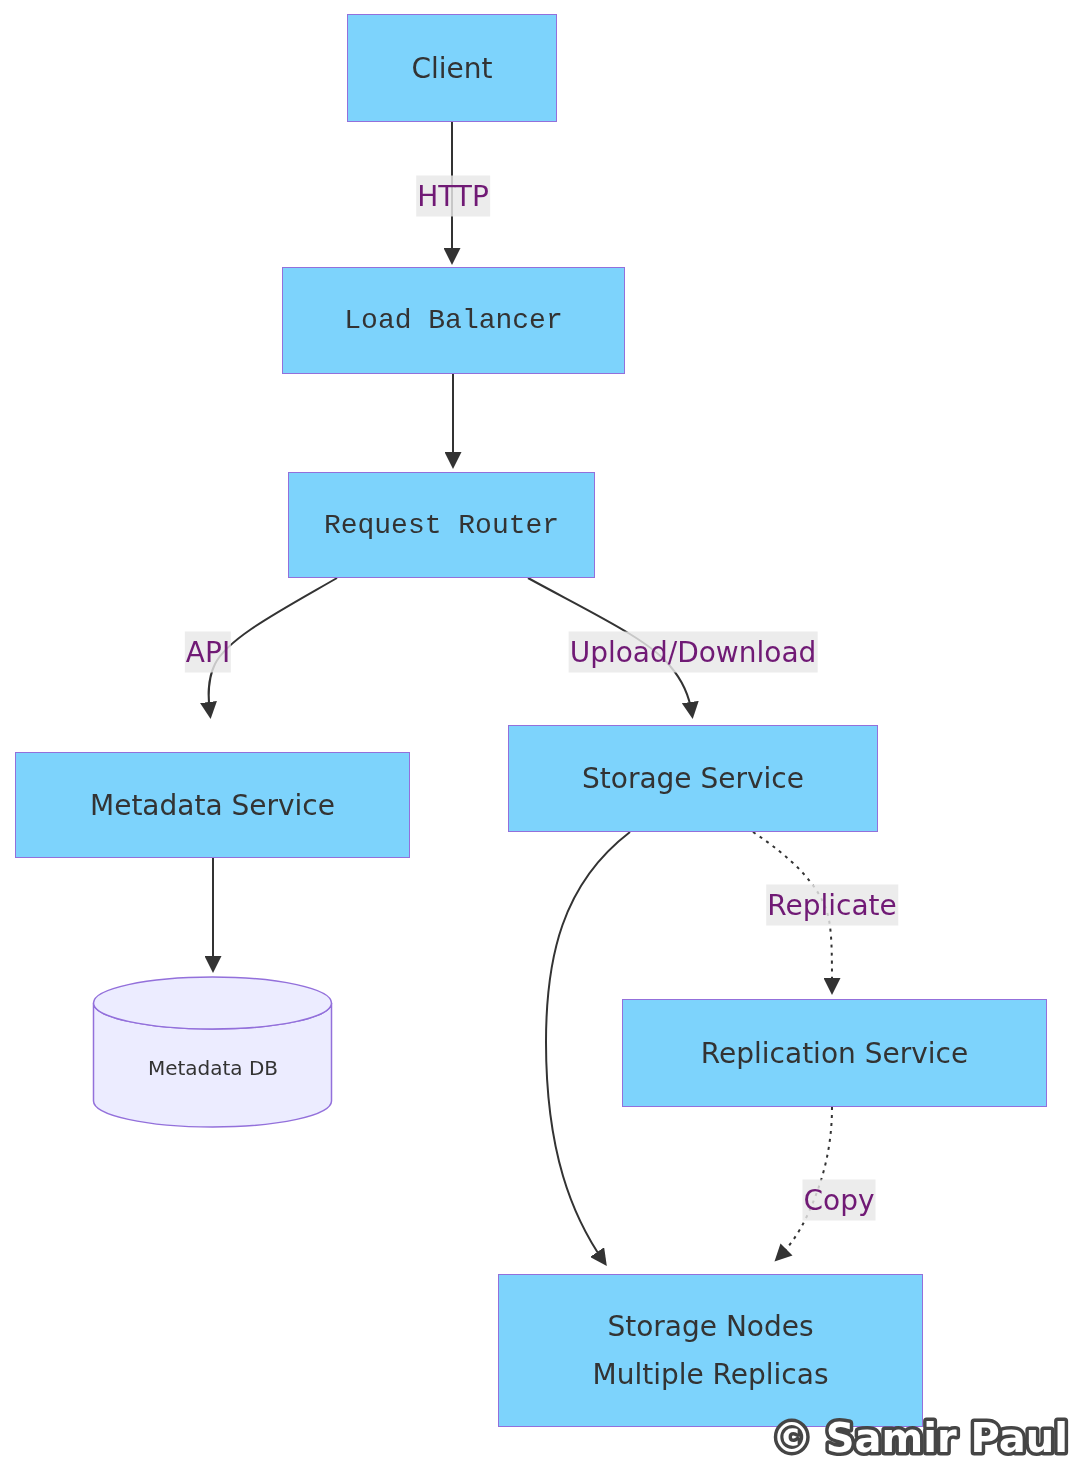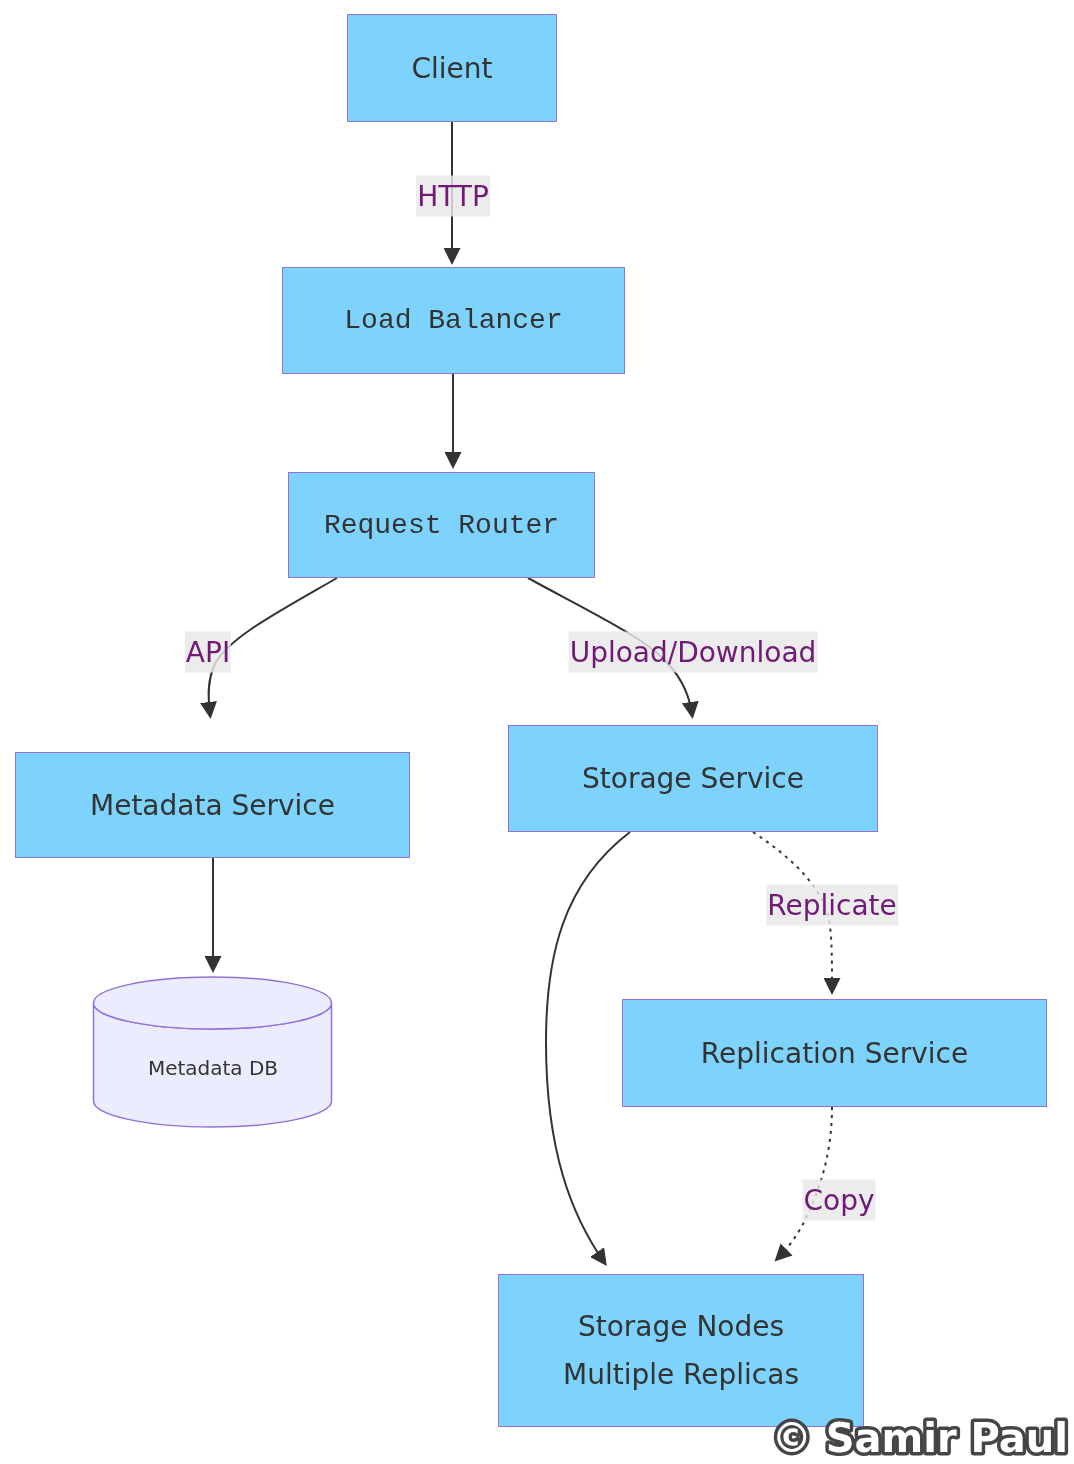--- a/index.html
+++ b/index.html
@@ -95,21 +95,21 @@
   </div>
 
   <div class="node" style="left:508px; top:725px; width:370px; height:107px;">
     <span>Storage Service</span>
   </div>
 
   <div class="node" style="left:622px; top:999px; width:425px; height:108px;">
     <span>Replication Service</span>
   </div>
 
-  <div class="node" style="left:498px; top:1274px; width:366px; height:153px;">
+  <div class="node" style="left:498px; top:1274px; width:425px; height:153px;">
     <span class="line">Storage Nodes</span>
     <span class="line">Multiple Replicas</span>
   </div>
 
   <div class="cyl-label" style="left:213px; top:1068px;">Metadata DB</div>
 
   <svg class="watermark-layer" width="1074" height="1464" viewBox="0 0 1074 1464" xmlns="http://www.w3.org/2000/svg">
     <text x="1068" y="1452" text-anchor="end" font-family="DejaVu Sans, Liberation Sans, sans-serif" font-size="40" font-weight="bold" fill="#ffffff" stroke="#454545" stroke-width="7" paint-order="stroke" stroke-linejoin="round">© Samir Paul</text>
   </svg>
 

